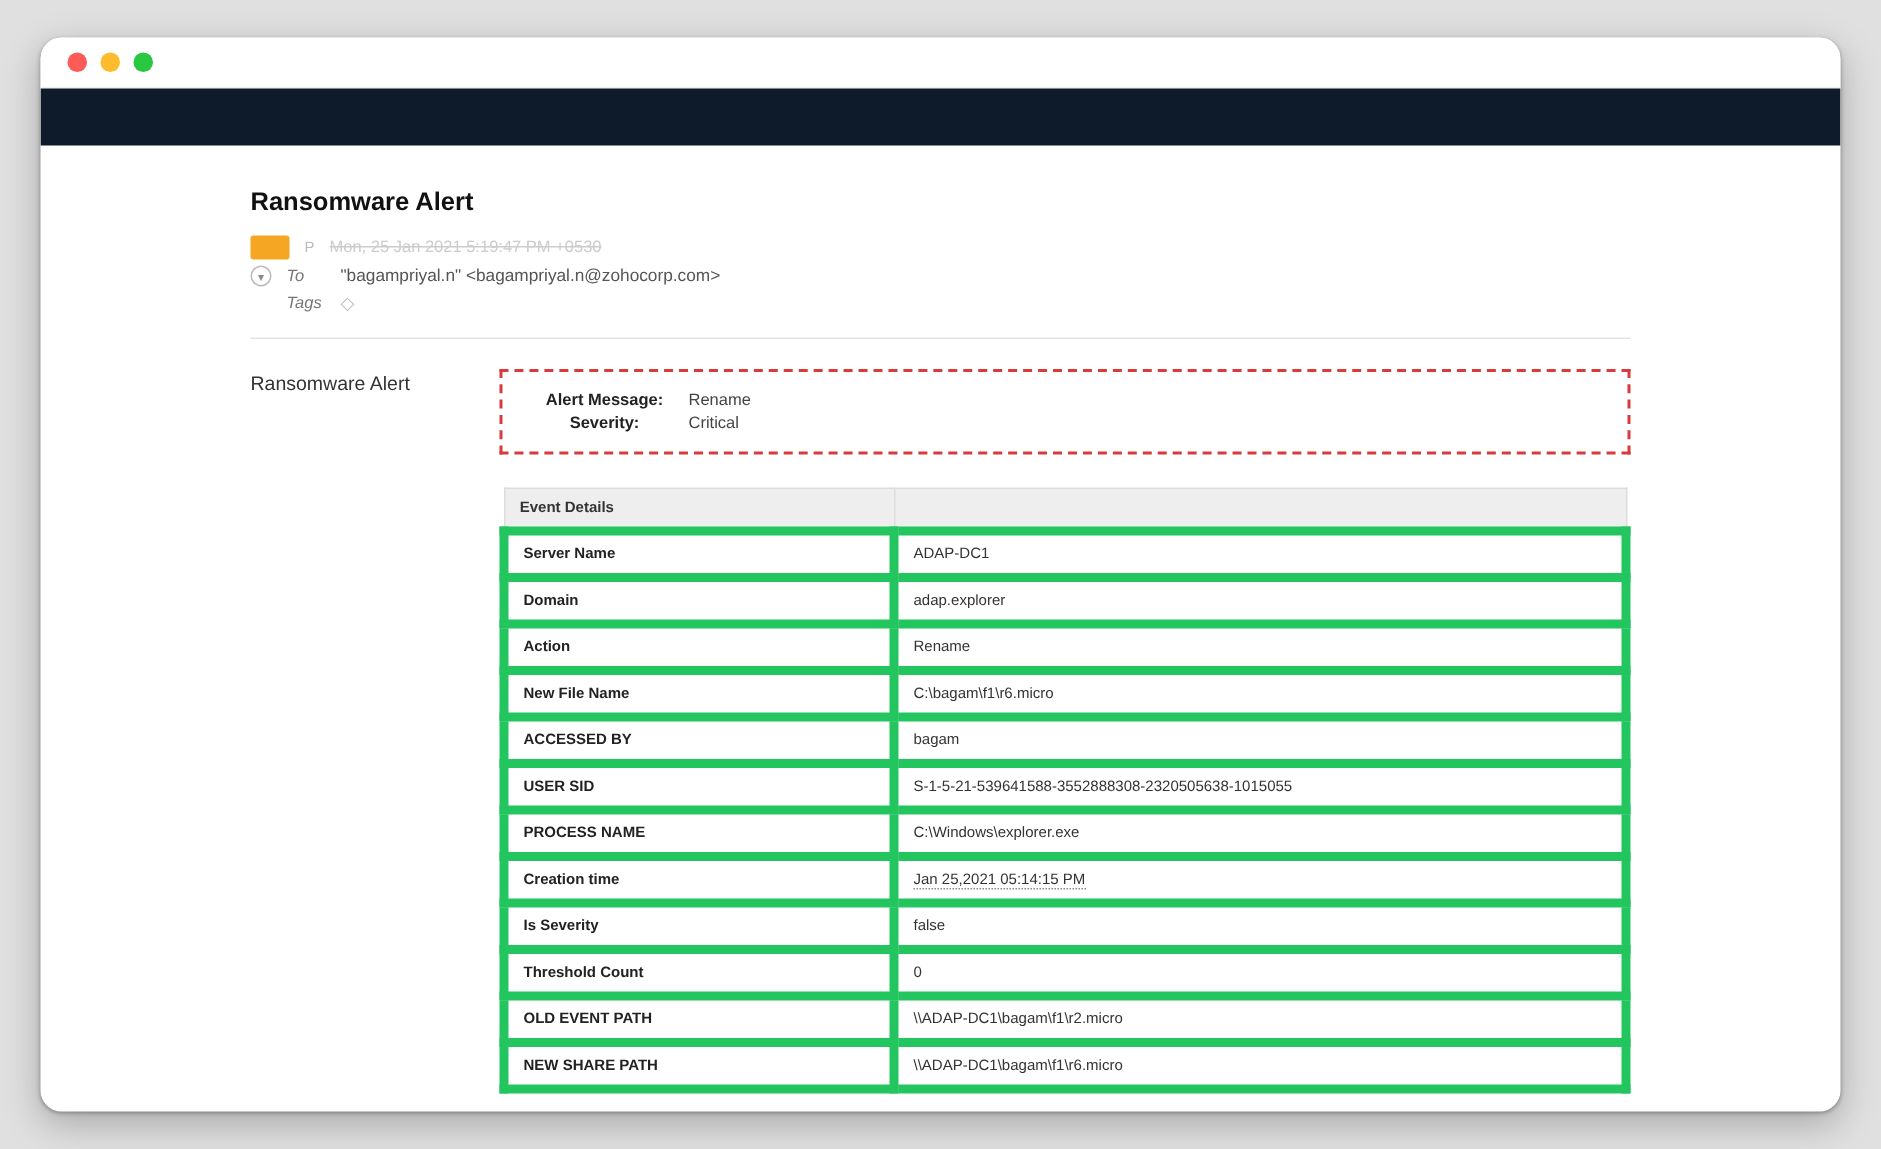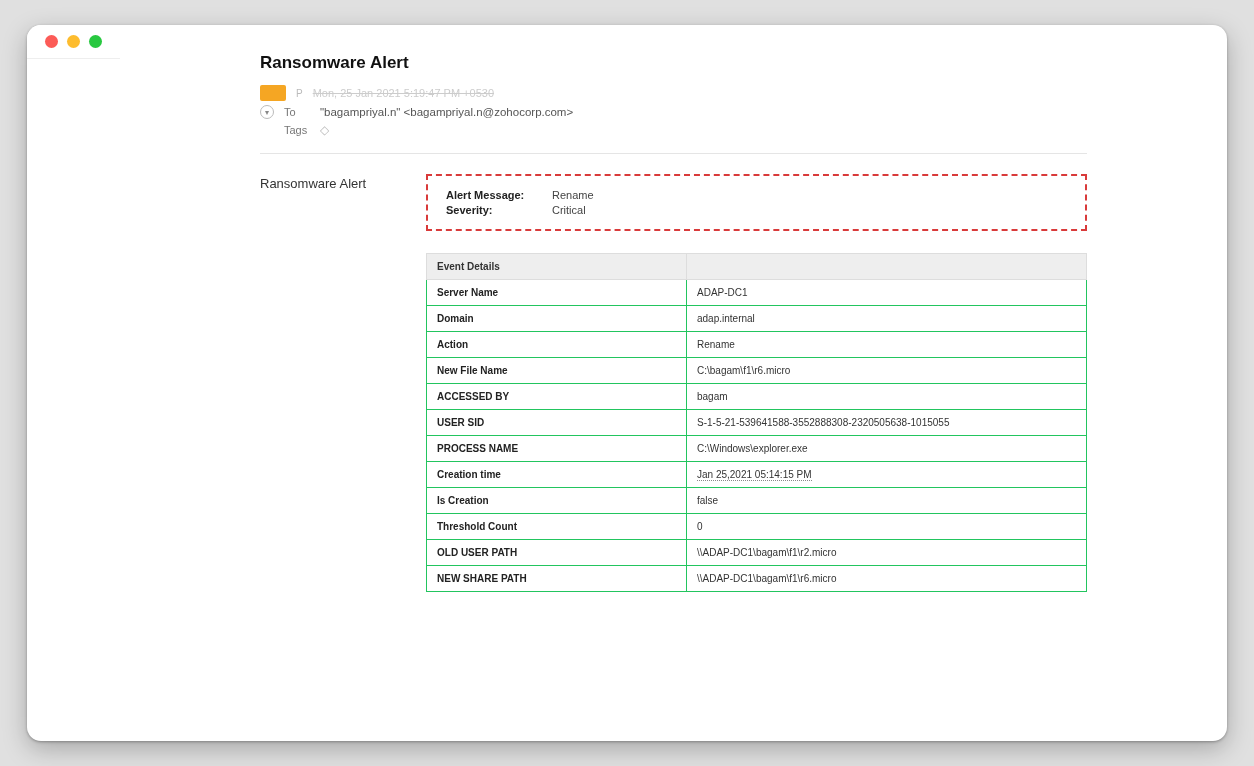--- a/index.html
+++ b/index.html
@@ -14,20 +14,21 @@
       padding: 25px;
     }
     .window-frame {
       width: 1200px;
       height: 716px;
       background: #fff;
       border-radius: 14px;
       box-shadow: 0 8px 24px rgba(0,0,0,0.25), 0 1px 3px rgba(0,0,0,0.3);
       overflow: hidden;
       display: flex;
+      flex-direction: column;
     }
     .titlebar {
       height: 34px;
       background: #fff;
       display: flex;
       align-items: center;
       padding: 0 18px;
       gap: 9px;
       border-bottom: 1px solid #eee;
     }
@@ -85,20 +86,21 @@
       justify-content: center;
       font-size: 8px;
       color: #888;
       flex-shrink: 0;
     }
     .meta-label {
       font-size: 11px;
       color: #777;
       width: 26px;
       flex-shrink: 0;
+      font-style: italic;
     }
     .meta-value {
       font-size: 11.5px;
       color: #555;
     }
     .tag-icon {
       font-size: 12px;
       color: #bbb;
     }
     .body-layout {
@@ -123,21 +125,21 @@
     }
     .alert-row {
       display: flex;
       font-size: 11px;
       margin: 3px 0;
     }
     .alert-label {
       font-weight: 700;
       color: #222;
       width: 100px;
-      text-align: left;
+      text-align: center;
       margin-right: 6px;
     }
     .alert-value {
       color: #444;
     }
     .details-table {
       width: 100%;
       border-collapse: collapse;
       font-size: 10px;
       padding-left: 48px;
@@ -145,21 +147,21 @@
     .details-table th {
       background: #eeeeee;
       text-align: left;
       font-weight: 700;
       padding: 7px 10px;
       border: 1px solid #ddd;
       color: #333;
     }
     .details-table td {
       padding: 7px 10px;
-      border: 1px solid #22c55e;
+      border: 6px solid #22c55e;
       color: #333;
     }
     .details-table td.key {
       font-weight: 700;
       width: 260px;
       color: #222;
     }
     .details-table td .timestamp {
       border-bottom: 1px dotted #888;
     }
@@ -220,21 +222,21 @@
               <th></th>
             </tr>
           </thead>
           <tbody id="details-body">
               <tr>
                 <td class="key">Server Name</td>
                 <td>ADAP-DC1</td>
               </tr>
               <tr>
                 <td class="key">Domain</td>
-                <td>adap.internal</td>
+                <td>adap.explorer</td>
               </tr>
               <tr>
                 <td class="key">Action</td>
                 <td>Rename</td>
               </tr>
               <tr>
                 <td class="key">New File Name</td>
                 <td>C:\bagam\f1\r6.micro</td>
               </tr>
               <tr>
@@ -247,29 +249,29 @@
               </tr>
               <tr>
                 <td class="key">PROCESS NAME</td>
                 <td>C:\Windows\explorer.exe</td>
               </tr>
               <tr>
                 <td class="key">Creation time</td>
                 <td><span class="timestamp">Jan 25,2021 05:14:15 PM</span></td>
               </tr>
               <tr>
-                <td class="key">Is Creation</td>
+                <td class="key">Is Severity</td>
                 <td>false</td>
               </tr>
               <tr>
                 <td class="key">Threshold Count</td>
                 <td>0</td>
               </tr>
               <tr>
-                <td class="key">OLD USER PATH</td>
+                <td class="key">OLD EVENT PATH</td>
                 <td>\\ADAP-DC1\bagam\f1\r2.micro</td>
               </tr>
               <tr>
                 <td class="key">NEW SHARE PATH</td>
                 <td>\\ADAP-DC1\bagam\f1\r6.micro</td>
               </tr>
             </tbody>
         </table>
 
       </div>

